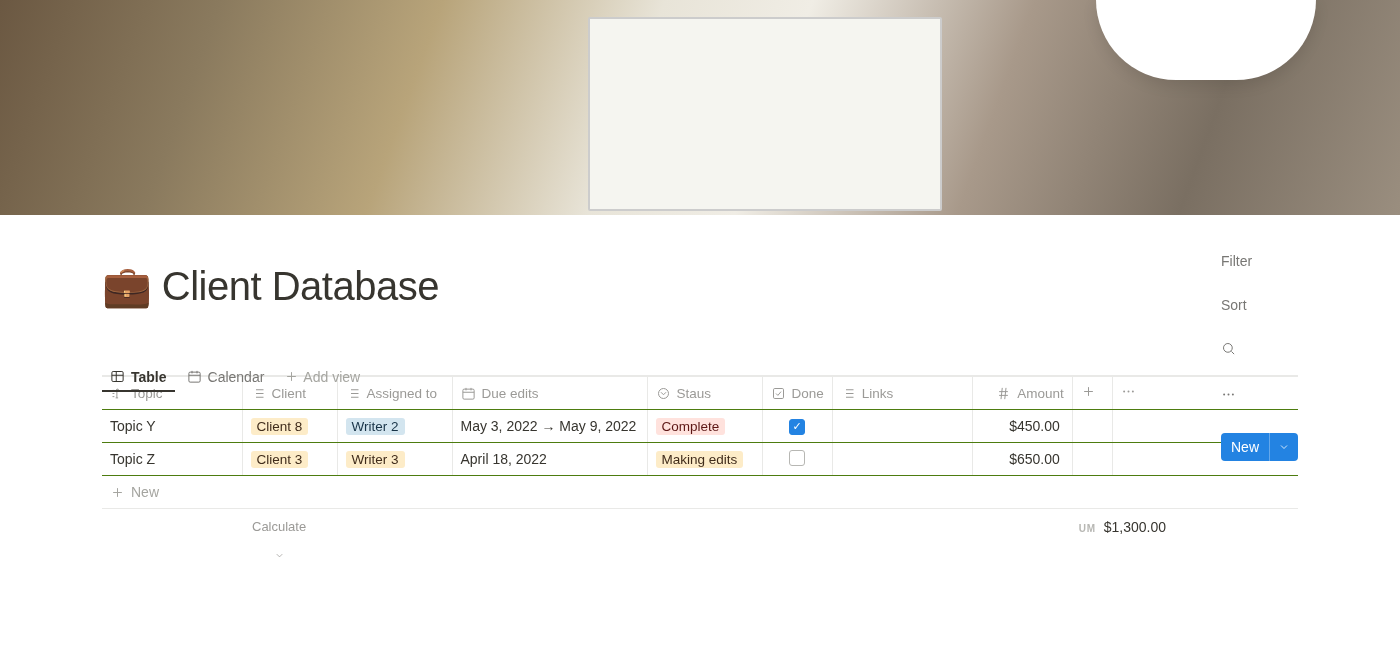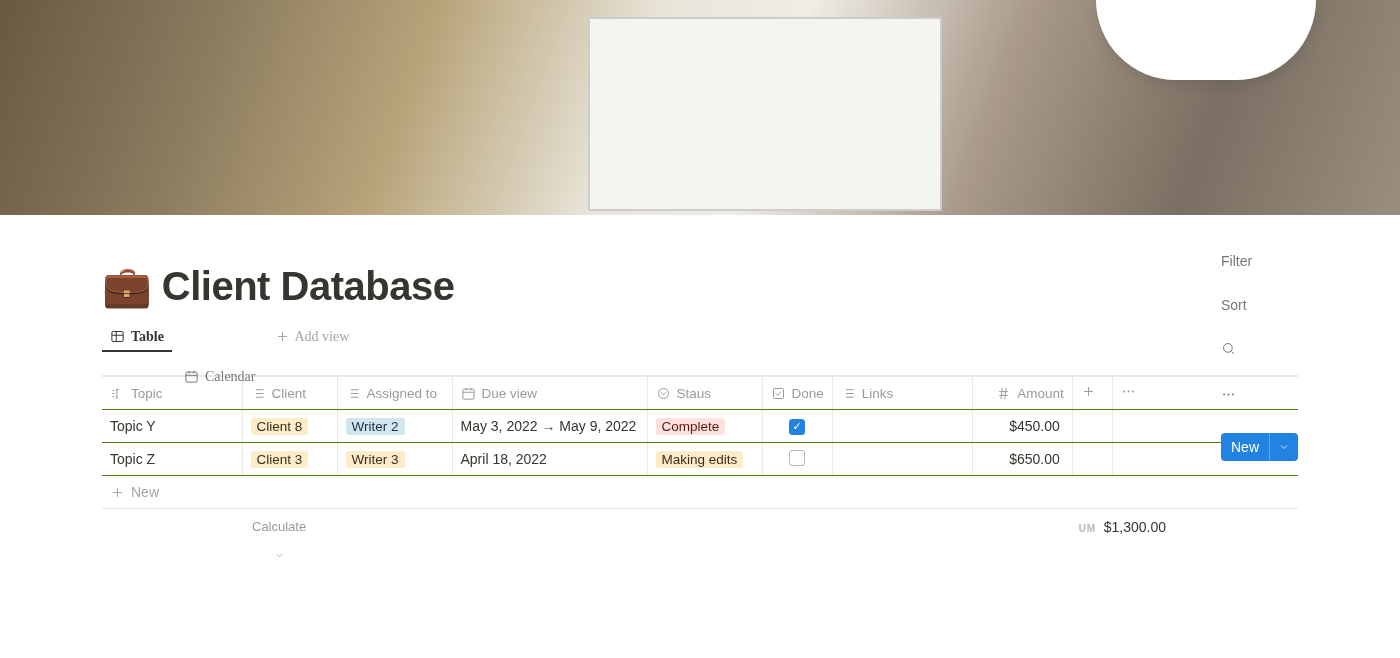--- a/index.html
+++ b/index.html
@@ -42,29 +42,29 @@
     padding: 0 12px;
   }
   .title-row {
     display: flex;
     align-items: center;
     gap: 10px;
     margin-top: 48px;
     margin-bottom: 28px;
   }
   .title-icon { font-size: 40px; }
-  .title-text { font-size: 40px; font-weight: 700; letter-spacing: -0.5px; }
+  .title-text { font-size: 40px; font-weight: 400; letter-spacing: -0.5px; }
   .toolbar {
     display: flex;
     align-items: center;
     border-bottom: 1px solid #e9e9e7;
     height: 38px;
     font-size: 14px;
   }
-  .views { display: flex; align-items: flex-start; gap: 4px; font-family: Liberation Serif, serif; }
+  .views { display: flex; align-items: flex-end; gap: 4px; }
   .view-tab {
     display: flex; align-items: center; gap: 6px;
     padding: 6px 8px;
     color: #37352f;
     cursor: pointer;
   }
   .view-tab.active { font-weight: 600; position: relative; }
   .view-tab.active::after {
     content: "";
     position: absolute;
@@ -240,21 +240,21 @@
               </svg>
               <span>Assigned to</span>
             </span>
           </th>
         <th class="col-due">
             <span class="hdr">
               <svg class="i" viewBox="0 0 24 24">
                 <rect x="3" y="5" width="18" height="16" rx="2"></rect>
                 <path d="M3 10h18M8 3v4M16 3v4"></path>
               </svg>
-              <span>Due view</span>
+              <span>Due edits</span>
             </span>
           </th>
         <th class="col-staus">
             <span class="hdr">
               <svg class="fi" viewBox="0 0 24 24">
                 <circle cx="12" cy="12" r="8" fill="none" stroke="currentColor" stroke-width="1.6"></circle>
                 <path d="M8 10l4 4 4-4" fill="none" stroke="currentColor" stroke-width="1.6"></path>
               </svg>
               <span>Staus</span>
             </span>

